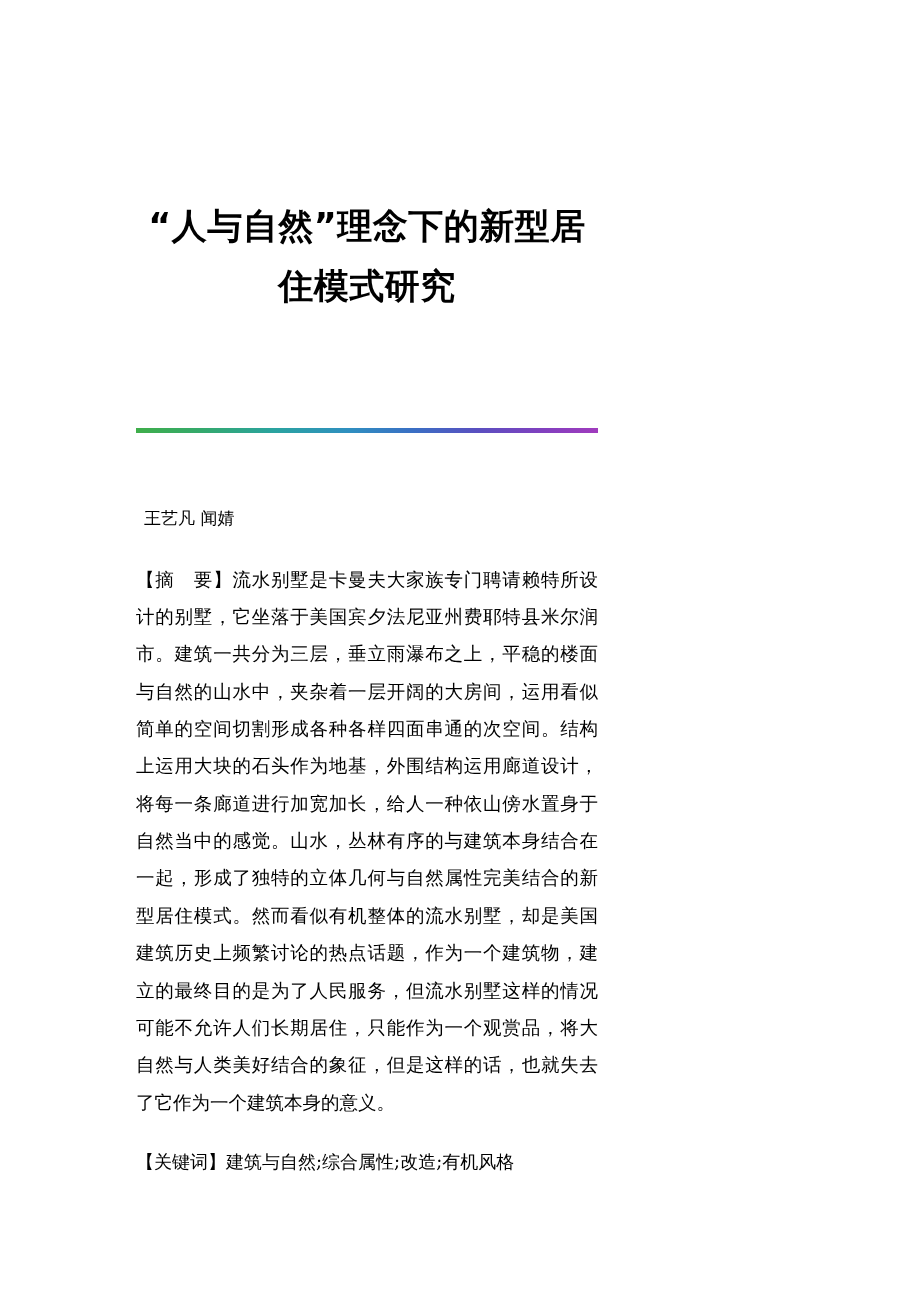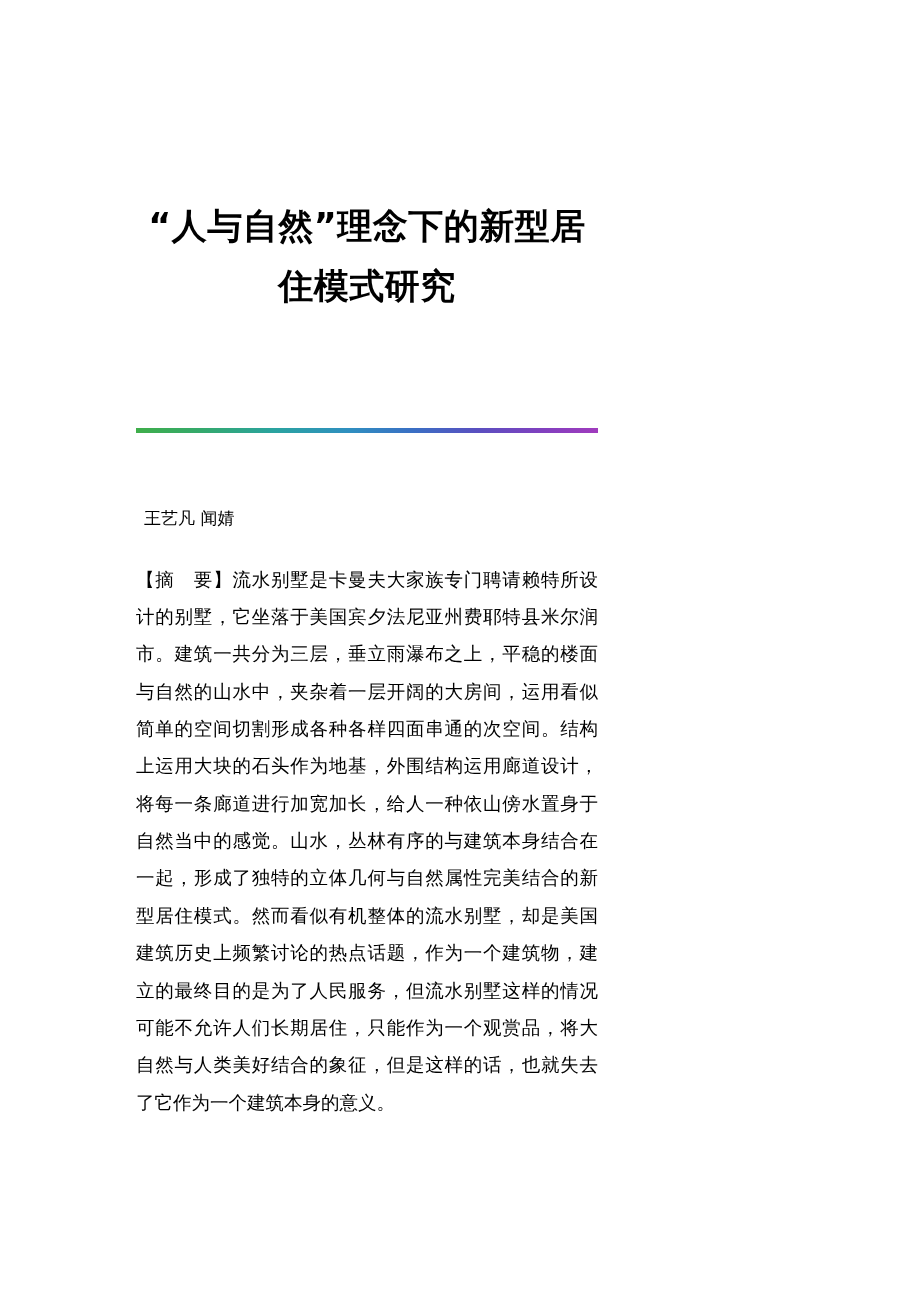--- a/index.html
+++ b/index.html
@@ -78,14 +78,15 @@
 <div class="page">
 
   <h1 class="doc-title">“人与自然”理念下的新型居住模式研究</h1>
 
   <div class="rule"></div>
 
   <div class="authors">王艺凡 闻婧</div>
 
   <div class="abstract">【摘　要】流水别墅是卡曼夫大家族专门聘请赖特所设计的别墅，它坐落于美国宾夕法尼亚州费耶特县米尔润市。建筑一共分为三层，垂立雨瀑布之上，平稳的楼面与自然的山水中，夹杂着一层开阔的大房间，运用看似简单的空间切割形成各种各样四面串通的次空间。结构上运用大块的石头作为地基，外围结构运用廊道设计，将每一条廊道进行加宽加长，给人一种依山傍水置身于自然当中的感觉。山水，丛林有序的与建筑本身结合在一起，形成了独特的立体几何与自然属性完美结合的新型居住模式。然而看似有机整体的流水别墅，却是美国建筑历史上频繁讨论的热点话题，作为一个建筑物，建立的最终目的是为了人民服务，但流水别墅这样的情况可能不允许人们长期居住，只能作为一个观赏品，将大自然与人类美好结合的象征，但是这样的话，也就失去了它作为一个建筑本身的意义。</div>
 
+  <div class="keywords">【关键词】建筑与自然;综合属性;改造;有机风格</div>
 
 </div>
 
 </body></html>

